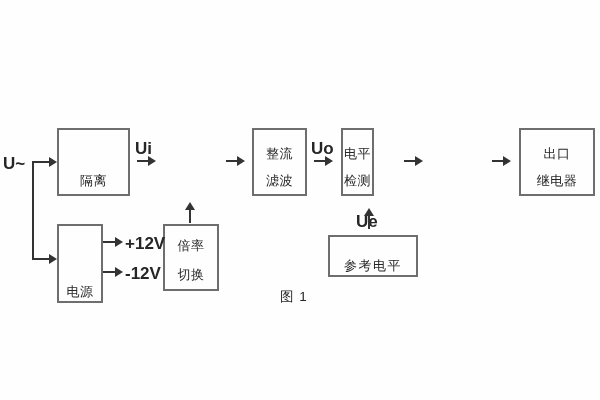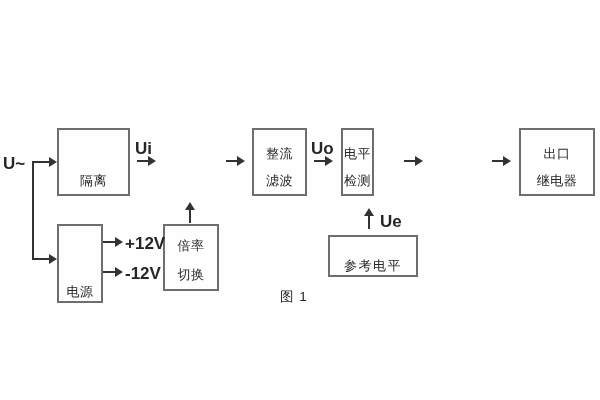--- a/index.html
+++ b/index.html
@@ -105,21 +105,21 @@
     <span>切换</span>
   </div>
 
   <div class="box single" style="left:328px; top:235px; width:90px; height:42px; letter-spacing:1.5px">
     <span>参考电平</span>
   </div>
 
   <div class="sig" style="left:3px; top:154px">U~</div>
   <div class="sig" style="left:135px; top:139px">Ui</div>
   <div class="sig" style="left:311px; top:139px">Uo</div>
-  <div class="sig" style="left:380px; top:212px">Ue</div>
+  <div class="sig" style="left:356px; top:212px">Ue</div>
   <div class="sig" style="left:125px; top:234px">+12V</div>
   <div class="sig" style="left:125px; top:264px">-12V</div>
 
   <div class="caption" style="left:280px; top:288px">图 1</div>
 
   <div class="hline" style="left:33px; top:161px; width:16px"></div>
   <div class="ah-r" style="left:49px; top:157px"></div>
   <div class="vline" style="left:32px; top:161px; height:99px"></div>
   <div class="hline" style="left:33px; top:258px; width:16px"></div>
   <div class="ah-r" style="left:49px; top:254px"></div>

